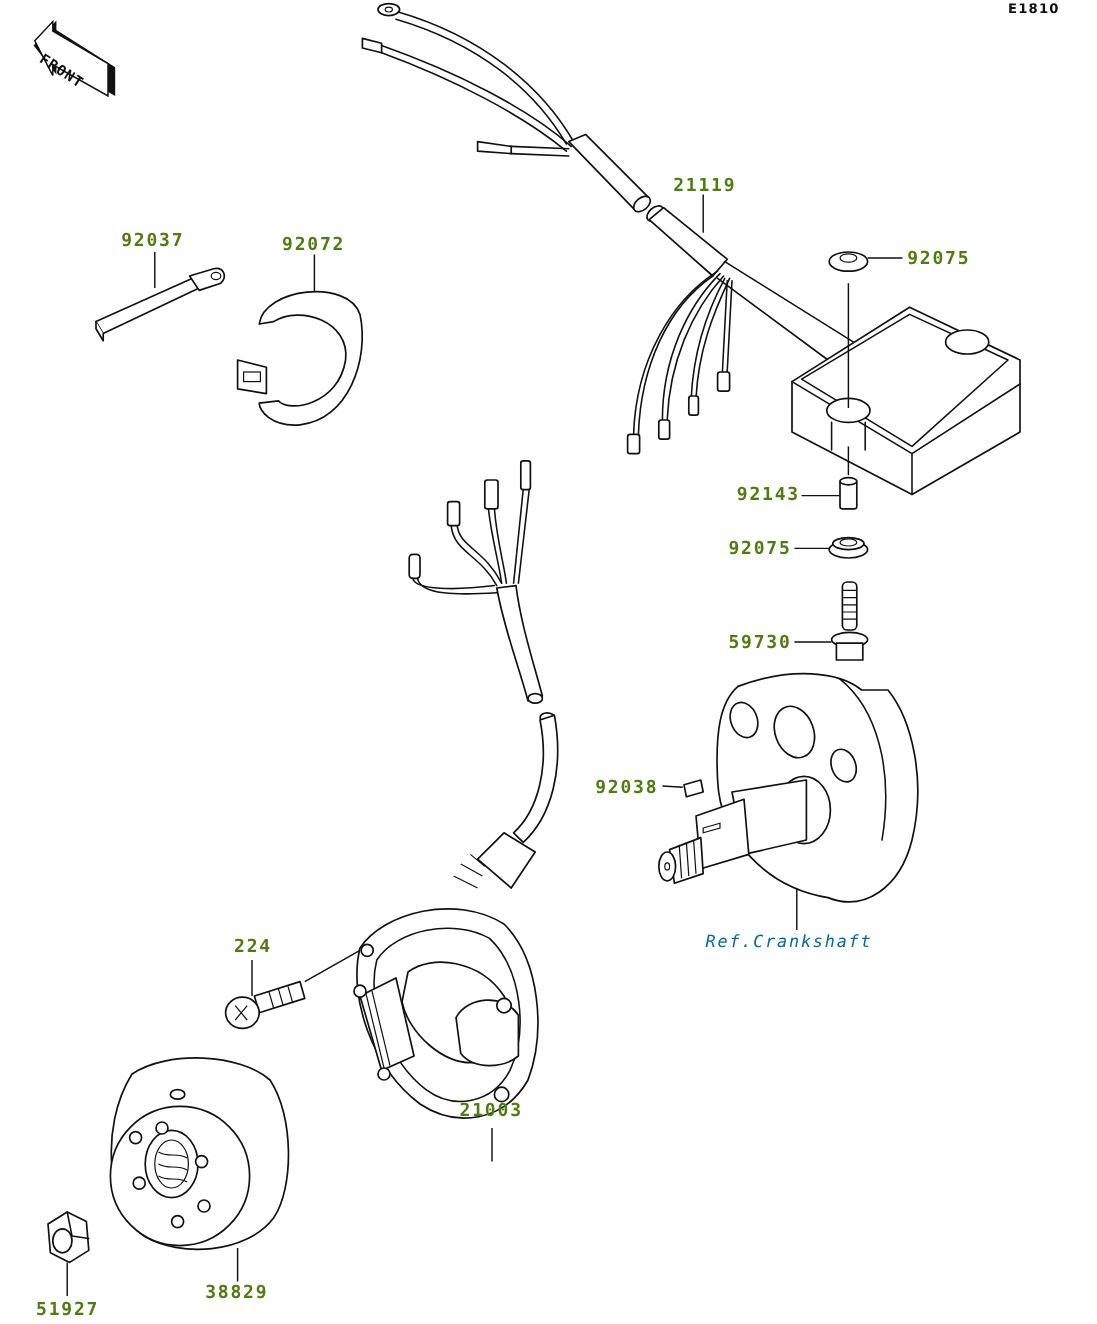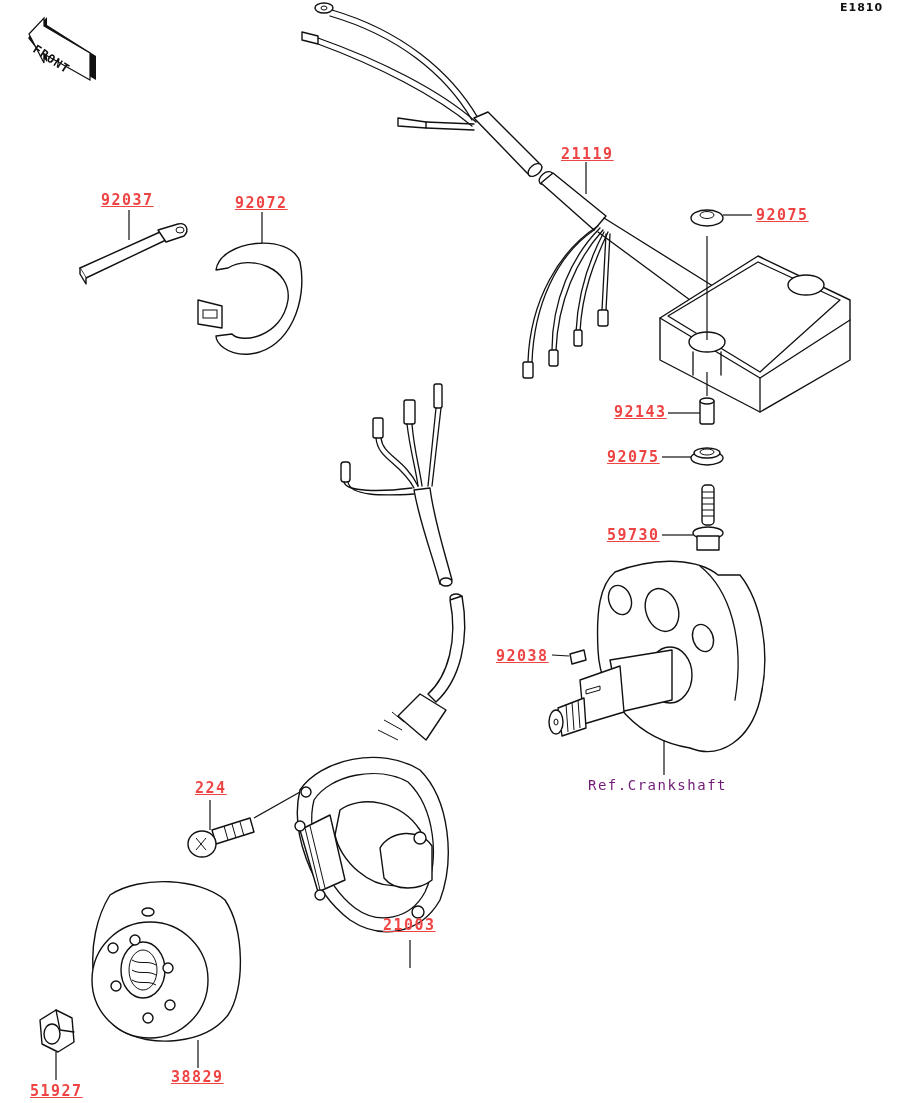--- a/index.html
+++ b/index.html
@@ -1,19 +1,19 @@
 <!DOCTYPE html>
 <html><head>
 <meta charset="utf-8">
 <style>
   html, body { margin: 0; padding: 0; background: #ffffff; }
   body { width: 914px; height: 1103px; position: relative; overflow: hidden; font-family: "DejaVu Sans Mono", monospace; }
   #diagram { position: absolute; left: 0; top: 0; width: 888px; height: 1103px; }
-  .part-label { position: absolute; font-family: "DejaVu Sans Mono", "Liberation Mono", monospace; font-size: 15px; font-weight: bold; letter-spacing: 1.5px; color: #ef4444; white-space: nowrap; line-height: 1; text-decoration: underline; }
-  .ref-label { position: absolute; font-family: "DejaVu Sans Mono", "Liberation Mono", monospace; font-size: 14px; letter-spacing: 1.5px; color: #701a75; white-space: nowrap; line-height: 1; }
+  .part-label { position: absolute; font-family: "DejaVu Sans Mono", "Liberation Mono", monospace; font-size: 15px; font-weight: bold; letter-spacing: 1.5px; color: #4d7c0f; white-space: nowrap; line-height: 1; }
+  .ref-label { position: absolute; font-family: "DejaVu Sans Mono", "Liberation Mono", monospace; font-size: 14px; letter-spacing: 1.5px; color: #0369a1; white-space: nowrap; line-height: 1; font-style: italic; }
   .diagram-id { position: absolute; font-family: "DejaVu Sans", sans-serif; font-size: 11px; font-weight: bold; letter-spacing: 1px; color: #111; }
   svg .s { fill: #fff; stroke: #111; stroke-width: 1.4; stroke-linejoin: round; stroke-linecap: round; }
   svg .n { fill: none; stroke: #111; stroke-width: 1.3; stroke-linecap: round; stroke-linejoin: round; }
   svg .t { fill: none; stroke: #111; stroke-width: 1; }
   svg .lead { fill: none; stroke: #111; stroke-width: 1.2; }
 </style>
 </head>
 <body>
 
 <div id="diagram">

